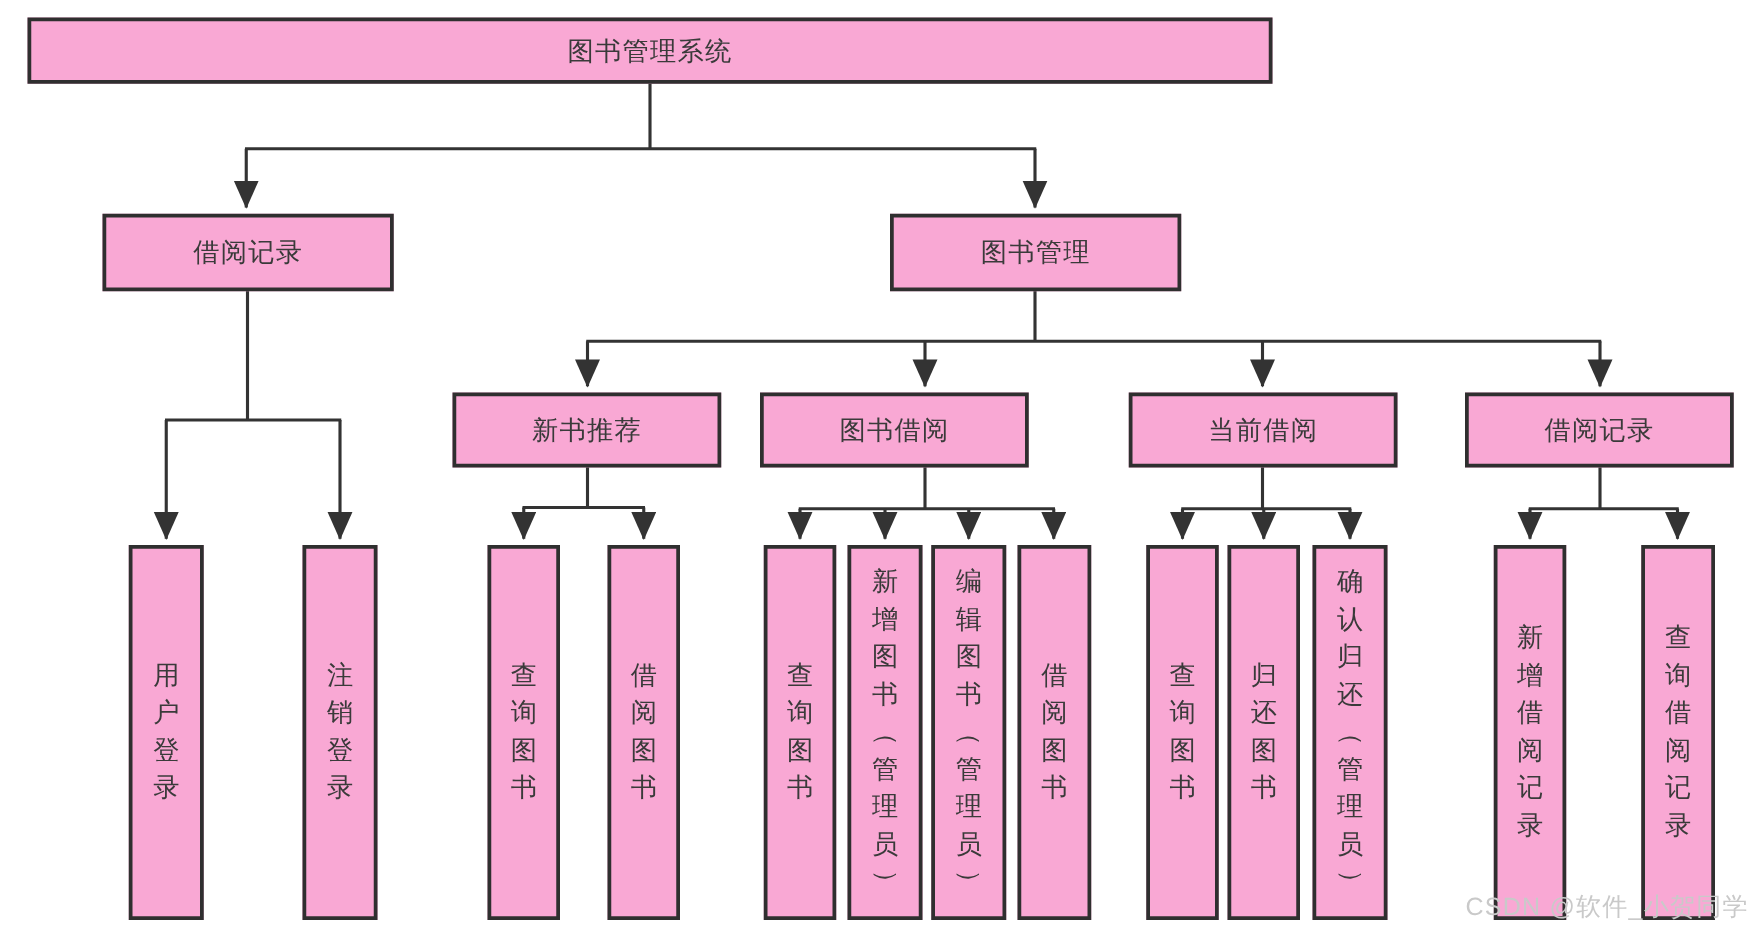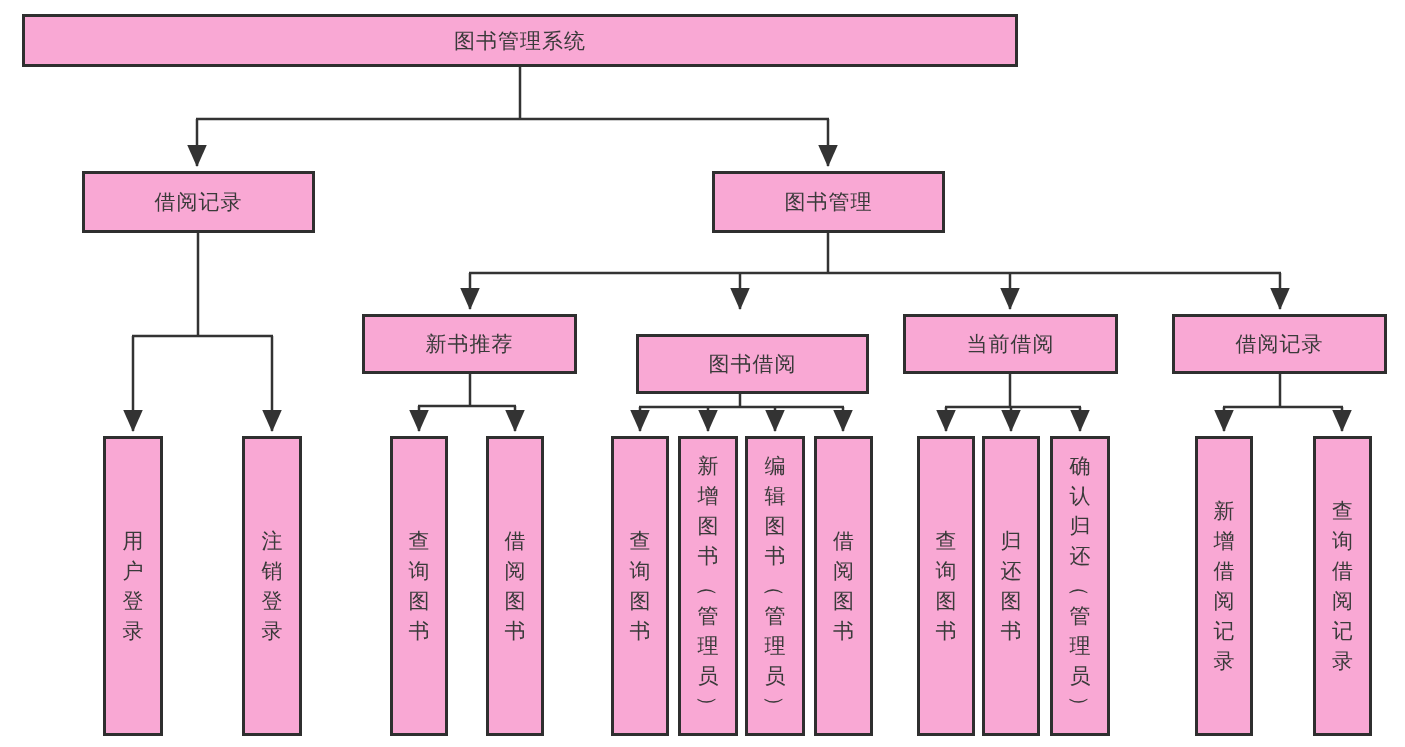--- a/index.html
+++ b/index.html
@@ -20,21 +20,21 @@
     align-items: center;
     justify-content: center;
     color: #3a3a3a;
     z-index: 2;
   }
   .hbox { font-size: 21px; letter-spacing: 1px; }
   .root  { left: 22px;  top: 14px;  width: 996px; height: 53px; }
   .n-userlogin { left: 82px;  top: 171px; width: 233px; height: 62px; }
   .n-bookmgmt  { left: 712px; top: 171px; width: 233px; height: 62px; justify-content: center; }
   .n-newrec    { left: 362px; top: 314px; width: 215px; height: 60px; text-align: right; }
-  .n-borrow    { left: 636px; top: 314px; width: 233px; height: 60px; margin-top: 20px; }
+  .n-borrow    { left: 608px; top: 314px; width: 215px; height: 60px; }
   .n-current   { left: 903px; top: 314px; width: 215px; height: 60px; }
   .n-records   { left: 1172px;top: 314px; width: 215px; height: 60px; }
   .vbox { top: 436px; height: 300px; width: 60px; }
   .vtext { display: flex; flex-direction: column; align-items: center; justify-content: center; }
   .vtext div {
     height: 30px; line-height: 30px; width: 30px;
     text-align: center; font-size: 21px; color: #3a3a3a;
   }
   .vtext div.rot { transform: rotate(90deg); }
   .watermark {
@@ -246,13 +246,14 @@
     <div class="vtext">
         <div>查</div>
         <div>询</div>
         <div>借</div>
         <div>阅</div>
         <div>记</div>
         <div>录</div>
       </div>
   </div>
 
+  <div class="watermark">CSDN @软件_小贺同学</div>
 </div>
 
 </body></html>

